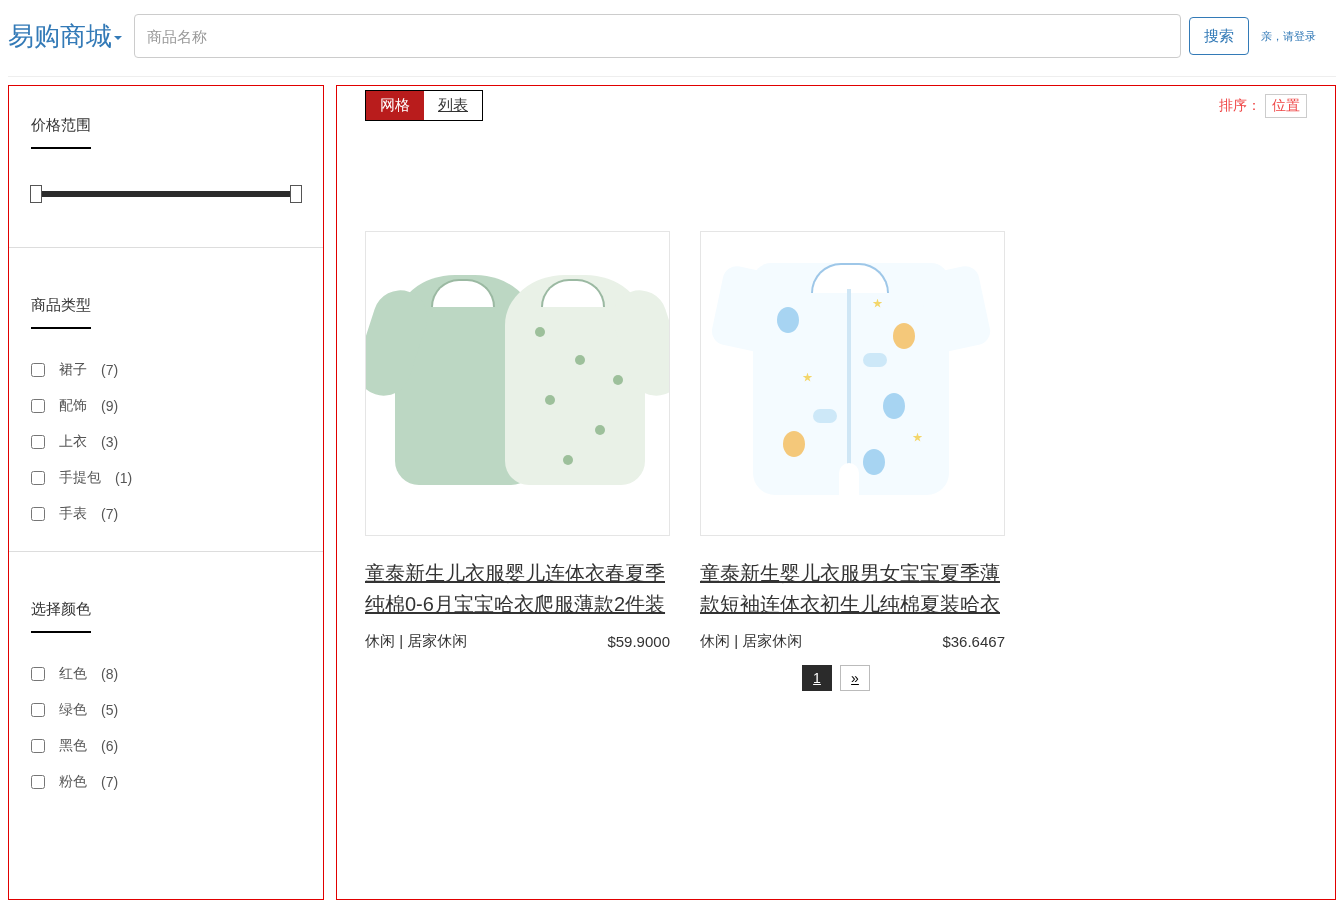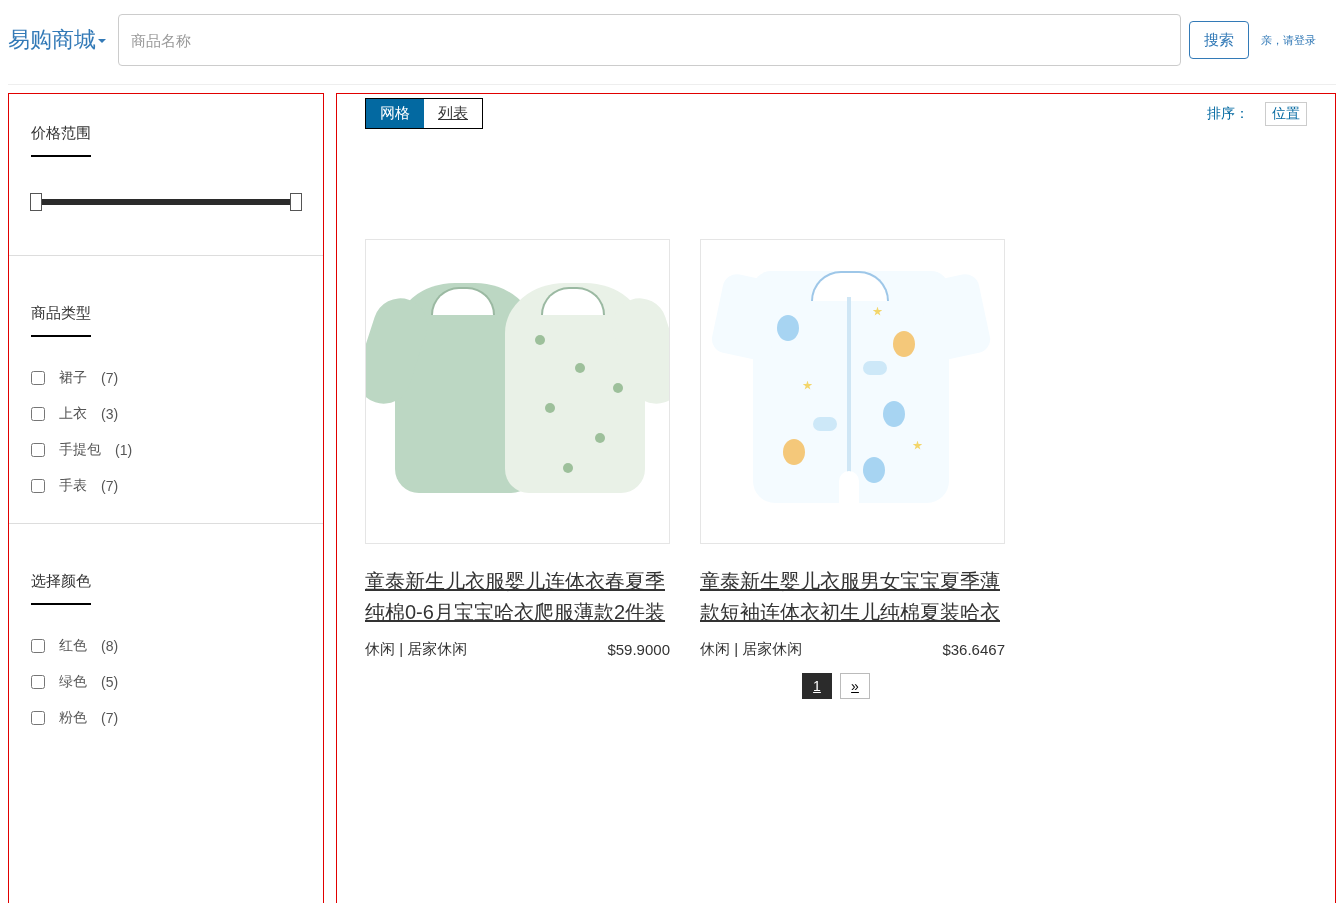--- a/index.html
+++ b/index.html
@@ -6,36 +6,36 @@
     body { font-family: "Microsoft YaHei", Arial, sans-serif; font-size: 14px; color: #333; background: #fff; }
     
     .header {
       display: flex;
       align-items: center;
       padding: 14px 8px 14px 8px;
       gap: 12px;
     }
     .logo {
       color: #337ab7;
-      font-size: 22px;
+      font-size: 26px;
       font-weight: 500;
     }
     .logo-caret {
       display: inline-block;
       width: 0; height: 0;
       margin-left: 2px;
       vertical-align: middle;
       border-left: 4px solid transparent;
       border-right: 4px solid transparent;
       border-top: 4px solid #337ab7;
     }
     .search-input {
       flex: 1;
       min-width: 200px;
-      height: 52px;
+      height: 44px;
       padding: 6px 12px;
       font-size: 15px;
       border: 1px solid #ccc;
       border-radius: 4px;
       color: #555;
     }
     .search-input::placeholder { color: #999; }
     .search-btn {
       height: 38px;
       padding: 6px 14px;
@@ -128,31 +128,31 @@
     .view-tab {
       padding: 5px 14px;
       font-size: 15px;
       cursor: pointer;
       background: #fff;
       color: #333;
       border: none;
       text-decoration: underline;
     }
     .view-tab.active {
-      background: #0369a1;
+      background: #b91c1c;
       color: #fff;
       text-decoration: none;
     }
     .sort-box {
       margin-left: auto;
       display: flex;
       align-items: center;
-      gap: 16px;
+      gap: 4px;
       font-size: 14px;
-      color: #0369a1;
+      color: #ef4444;
     }
     .sort-select {
       border: 1px solid #ccc;
       padding: 2px 6px;
       background: #fff;
       cursor: pointer;
     }
     
     .product-row {
       display: flex;
@@ -320,20 +320,25 @@
     <div class="filter-section">
       <span class="filter-title">商品类型</span>
       <ul class="checkbox-list">
         <li>
             <input type="checkbox" style="">
             <span>裙子</span> 
             <span>(7)</span>
           </li>
         <li>
             <input type="checkbox" style="">
+            <span>配饰</span> 
+            <span>(9)</span>
+          </li>
+        <li>
+            <input type="checkbox" style="">
             <span>上衣</span> 
             <span>(3)</span>
           </li>
         <li>
             <input type="checkbox" style="">
             <span>手提包</span> 
             <span>(1)</span>
           </li>
         <li>
             <input type="checkbox" style="">
@@ -349,20 +354,25 @@
       <ul class="checkbox-list">
         <li>
             <input type="checkbox" style="">
             <span>红色</span> 
             <span>(8)</span>
           </li>
         <li>
             <input type="checkbox" style="">
             <span>绿色</span> 
             <span>(5)</span>
+          </li>
+        <li>
+            <input type="checkbox" style="">
+            <span>黑色</span> 
+            <span>(6)</span>
           </li>
         <li>
             <input type="checkbox" style="">
             <span>粉色</span> 
             <span>(7)</span>
           </li>
       </ul>
     </div>
   </aside>
 

